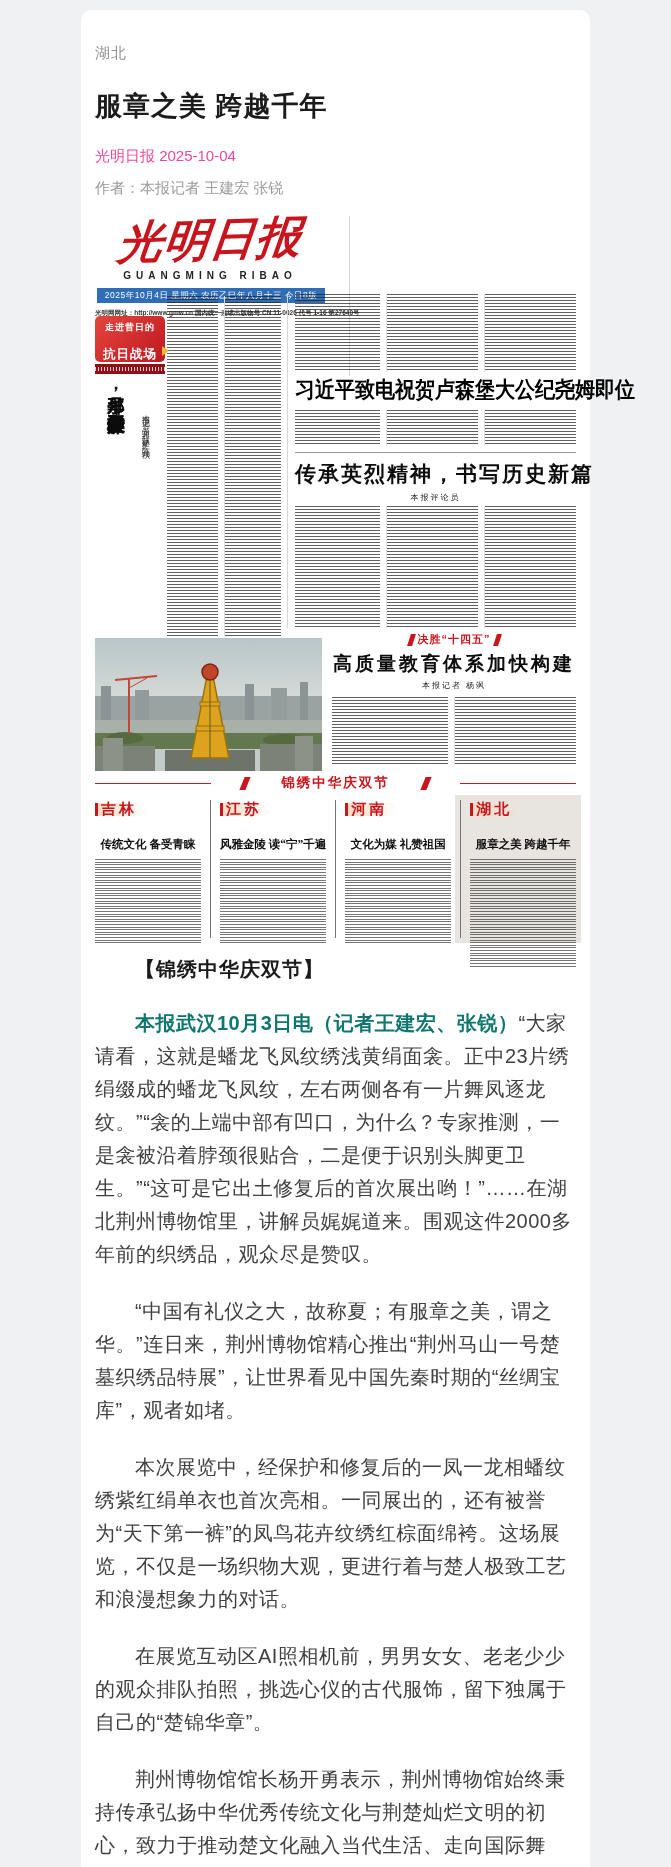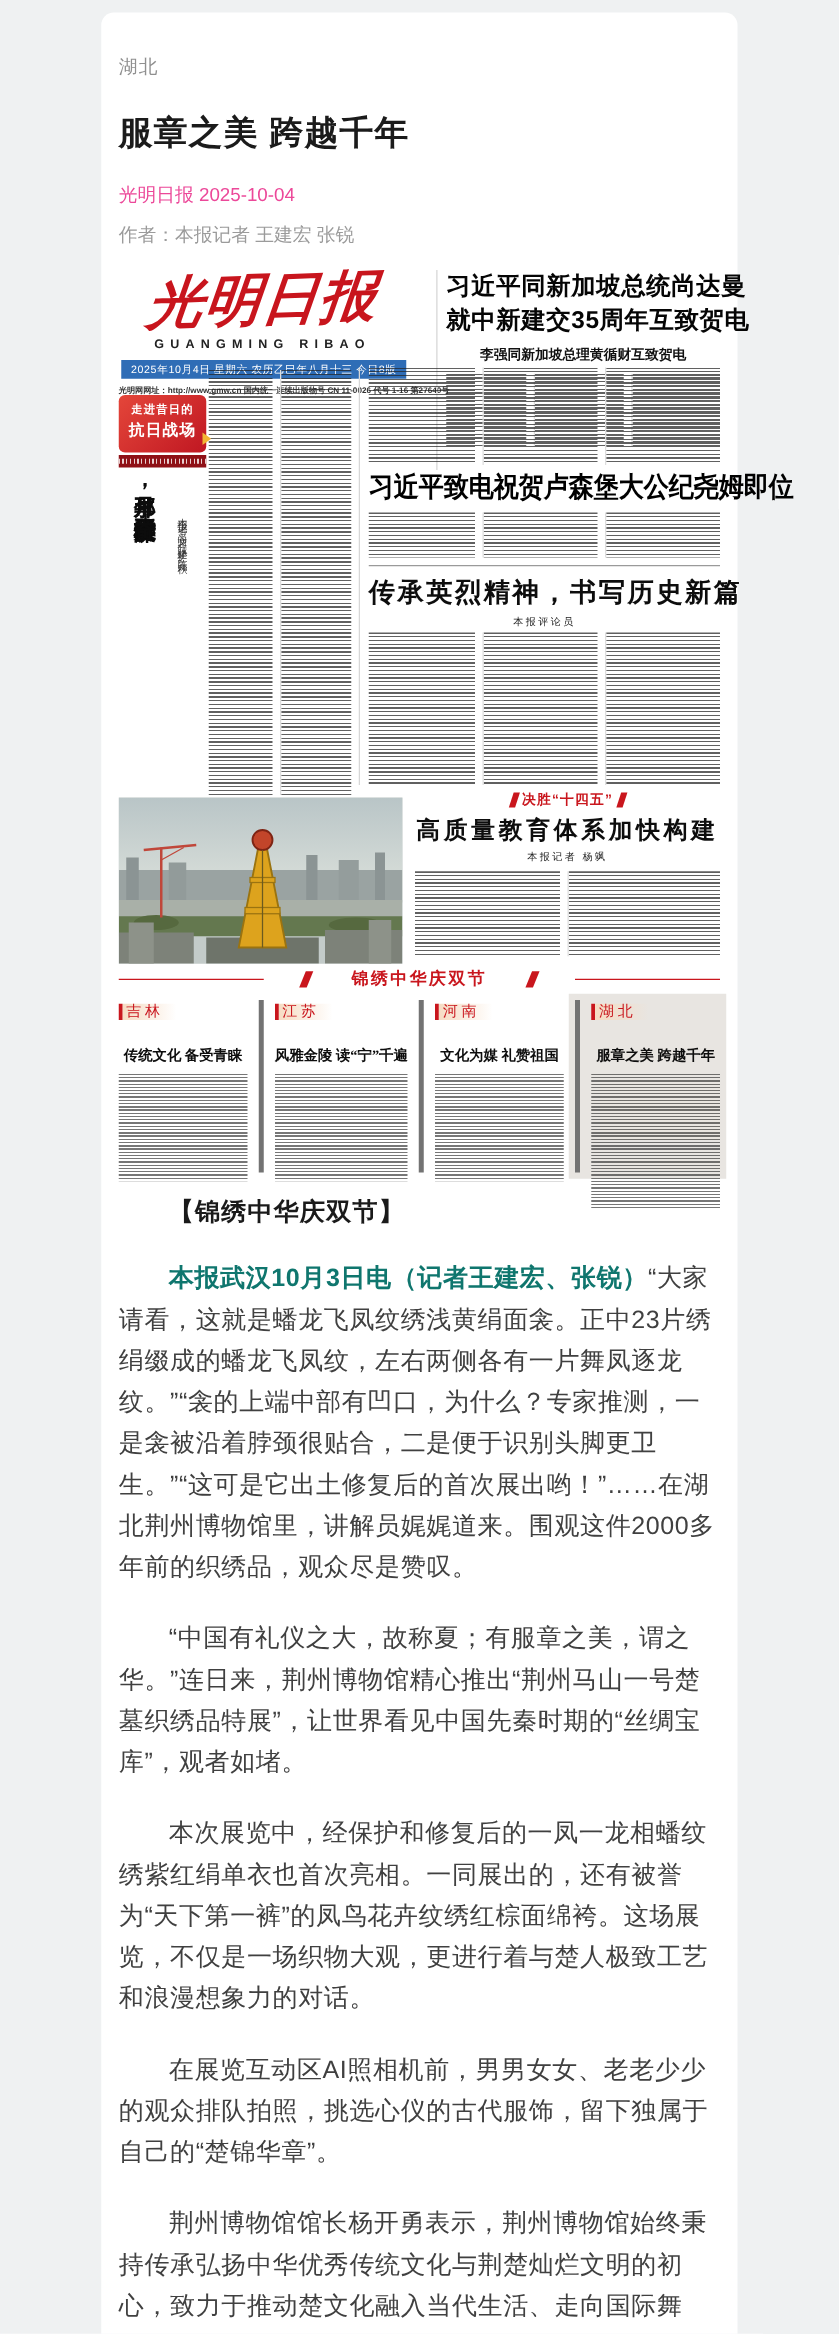--- a/index.html
+++ b/index.html
@@ -42,21 +42,21 @@
   .lead-block{position:absolute;left:262px;top:8px;width:219px;}
   .lead-h{font-size:19.5px;font-weight:900;line-height:27px;text-align:center;color:#050505;letter-spacing:0.5px;white-space:nowrap;}
   .lead-sub{margin-top:6px;font-size:11px;font-weight:700;text-align:center;color:#111;white-space:nowrap;}
   .lead-sim{margin-top:8px;height:58px;}
 
   .left-art{position:absolute;left:0;top:88px;width:186px;height:340px;}
   .left-sim{position:absolute;left:72px;top:0;width:114px;height:340px;}
   .badge{position:absolute;left:0;top:20px;width:70px;height:46px;border-radius:5px;
     background:linear-gradient(135deg,#e4463a,#c01722);color:#fff;text-align:center;padding-top:5px;}
   .badge-l1{font-size:9px;font-weight:700;letter-spacing:1px;}
-  .badge-l2{font-size:12.5px;font-weight:900;letter-spacing:1px;margin-top:2px;}
+  .badge-l2{font-size:12.5px;font-weight:900;letter-spacing:1px;margin-top:12px;}
   .badge-arrow{position:absolute;right:-4px;bottom:6px;width:0;height:0;border-top:5px solid transparent;
     border-bottom:5px solid transparent;border-left:7px solid #f2b633;}
   .badge-strip{position:absolute;left:0;top:68px;width:70px;height:10px;background:#8f1016;
     background-image:repeating-linear-gradient(to right,rgba(255,255,255,.8) 0 1px,transparent 1px 3px);background-size:100% 4px;background-position:center;background-repeat:no-repeat;}
   .vert-head{position:absolute;left:4px;top:88px;height:258px;writing-mode:vertical-rl;
     font-family:"Liberation Serif","DejaVu Serif",serif;font-weight:900;font-size:17.5px;line-height:34px;color:#0c0c0c;}
   .vert-byline{position:absolute;left:44px;top:112px;height:150px;writing-mode:vertical-rl;
     font-size:8px;letter-spacing:2px;color:#333;}
 
   .mid-sim1{position:absolute;left:200px;top:86px;width:281px;height:78px;}
@@ -78,24 +78,24 @@
   .edu-byline{margin-top:3px;text-align:center;font-size:8px;color:#222;letter-spacing:2px;}
   .edu-sim{margin-top:6px;height:68px;}
 
   .banner{position:absolute;left:0;top:566px;width:481px;display:flex;align-items:center;gap:27px;}
   .bline{flex:1;height:1px;background:#c9161d;}
   .bmark{width:6px;height:13px;background:#c9161d;transform:skewX(-22deg);margin:0 4px;}
   .btext{color:#c9161d;font-size:13.5px;font-weight:900;letter-spacing:2px;padding:0 2px;}
 
   .colrow{position:absolute;left:0;top:592px;width:481px;height:138px;display:flex;gap:9px;}
   .ncol{flex:1;position:relative;}
-  .ncol + .ncol{border-left:4px solid #737373;padding-left:9px;}
+  .ncol + .ncol{border-left:1px solid #737373;padding-left:9px;}
   .ncol.hl{background:#e8e5e1;box-shadow:0 0 0 5px #e8e5e1;}
   .nlabel{display:inline-flex;align-items:center;height:13px;background:linear-gradient(to right,#f6dcc3,rgba(246,220,195,0));
-    border-left:3px solid #c9161d;padding:0 10px 0 3px;color:#c9161d;font-size:12px;font-weight:400;letter-spacing:3px;}
+    border-left:3px solid #c9161d;padding:0 10px 0 3px;color:#c9161d;font-size:15px;font-weight:700;letter-spacing:3px;}
   .nhead{margin-top:19px;font-family:Liberation Serif, serif;font-weight:900;
     font-size:11.5px;text-align:center;color:#0d0d0d;white-space:nowrap;}
   .ncol .sim{margin-top:7px;height:86px;}
   .ncol.hl .sim{height:108px;}
 
   
   .tag{margin-top:18px;font-size:20px;font-weight:800;color:#1a1a1a;text-indent:2em;letter-spacing:1px;}
   .para{margin:24px 0 0;font-size:20px;line-height:33px;color:#404040;text-indent:2em;letter-spacing:0.5px;}
   .para .lead{font-weight:700;color:#0f766e;}
 </style>
@@ -111,30 +111,20 @@
 
   <div class="paper">
 
     <div class="mast-cn">光明日报</div>
     <div class="mast-py">GUANGMING RIBAO</div>
     <div class="datebar">2025年10月4日 星期六 农历乙巳年八月十三 今日8版</div>
     <div class="pubinfo">光明网网址：http://www.gmw.cn 国内统一连续出版物号 CN 11-0026 代号 1-16 第27640号</div>
 
     <div class="vrule" style="left:254px;top:8px;height:160px;"></div>
 
-    <div class="lead-block">
-      <div class="lead-h">习近平同新加坡总统尚达曼</div>
-      <div class="lead-h">就中新建交35周年互致贺电</div>
-      <div class="lead-sub">李强同新加坡总理黄循财互致贺电</div>
-      <div class="cols lead-sim">
-        <div class="c sim"></div>
-          <div class="c sim"></div>
-          <div class="c sim"></div>
-      </div>
-    </div>
 
     <div class="left-art">
       <div class="left-sim cols">
         <div class="c sim"></div>
           <div class="c sim"></div>
       </div>
       <div class="badge">
         <div class="badge-l1">走进昔日的</div>
         <div class="badge-l2">抗日战场</div>
         <div class="badge-arrow"></div>

